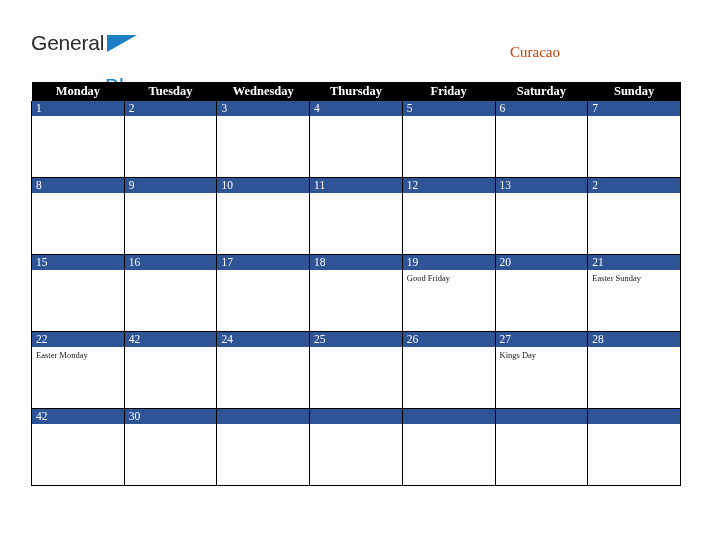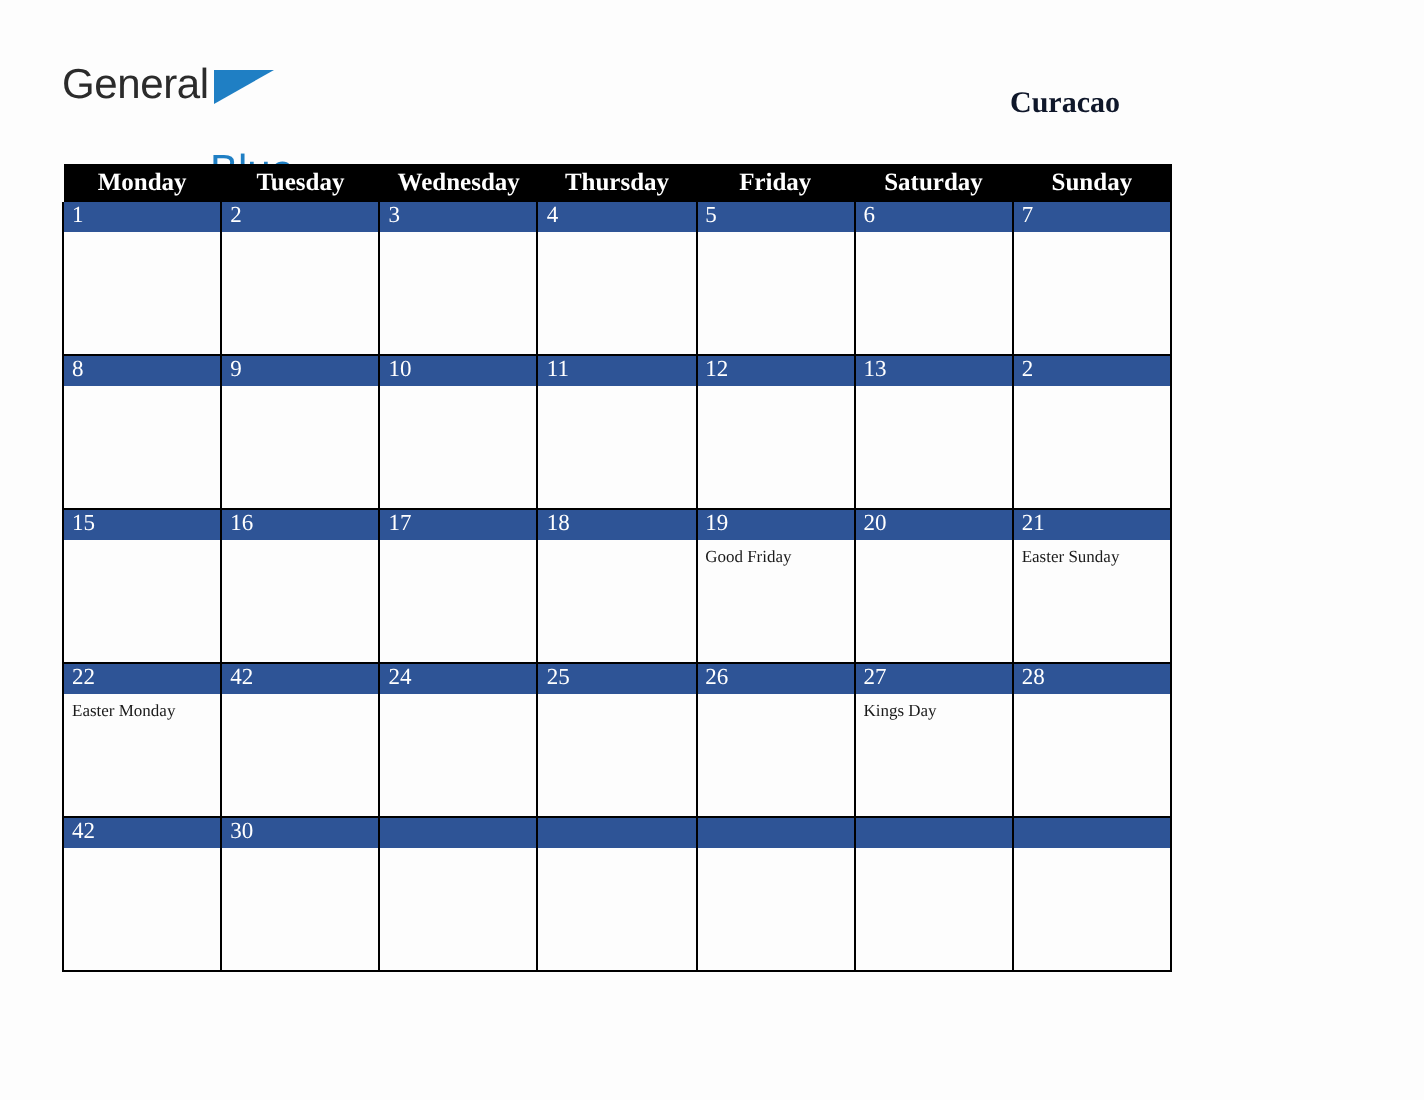--- a/index.html
+++ b/index.html
@@ -78,30 +78,29 @@
     color: #27406b;
     letter-spacing: 0.5px;
   }
 
   .cal-location {
     position: absolute;
     right: 24px;
     top: 44px;
     font-family: "Liberation Serif", serif;
     font-size: 15px;
-    color: #0f172a;
-    font-weight: bold;
+    color: #c2410c;
   }
 
   
   .cal {
     position: absolute;
     left: 31px;
     top: 82px;
-    width: 555px;
+    width: 650px;
     border-collapse: collapse;
     table-layout: fixed;
   }
 
   .cal th {
     background: #000000;
     color: #ffffff;
     font-family: "Liberation Serif", serif;
     font-size: 12.5px;
     font-weight: bold;

